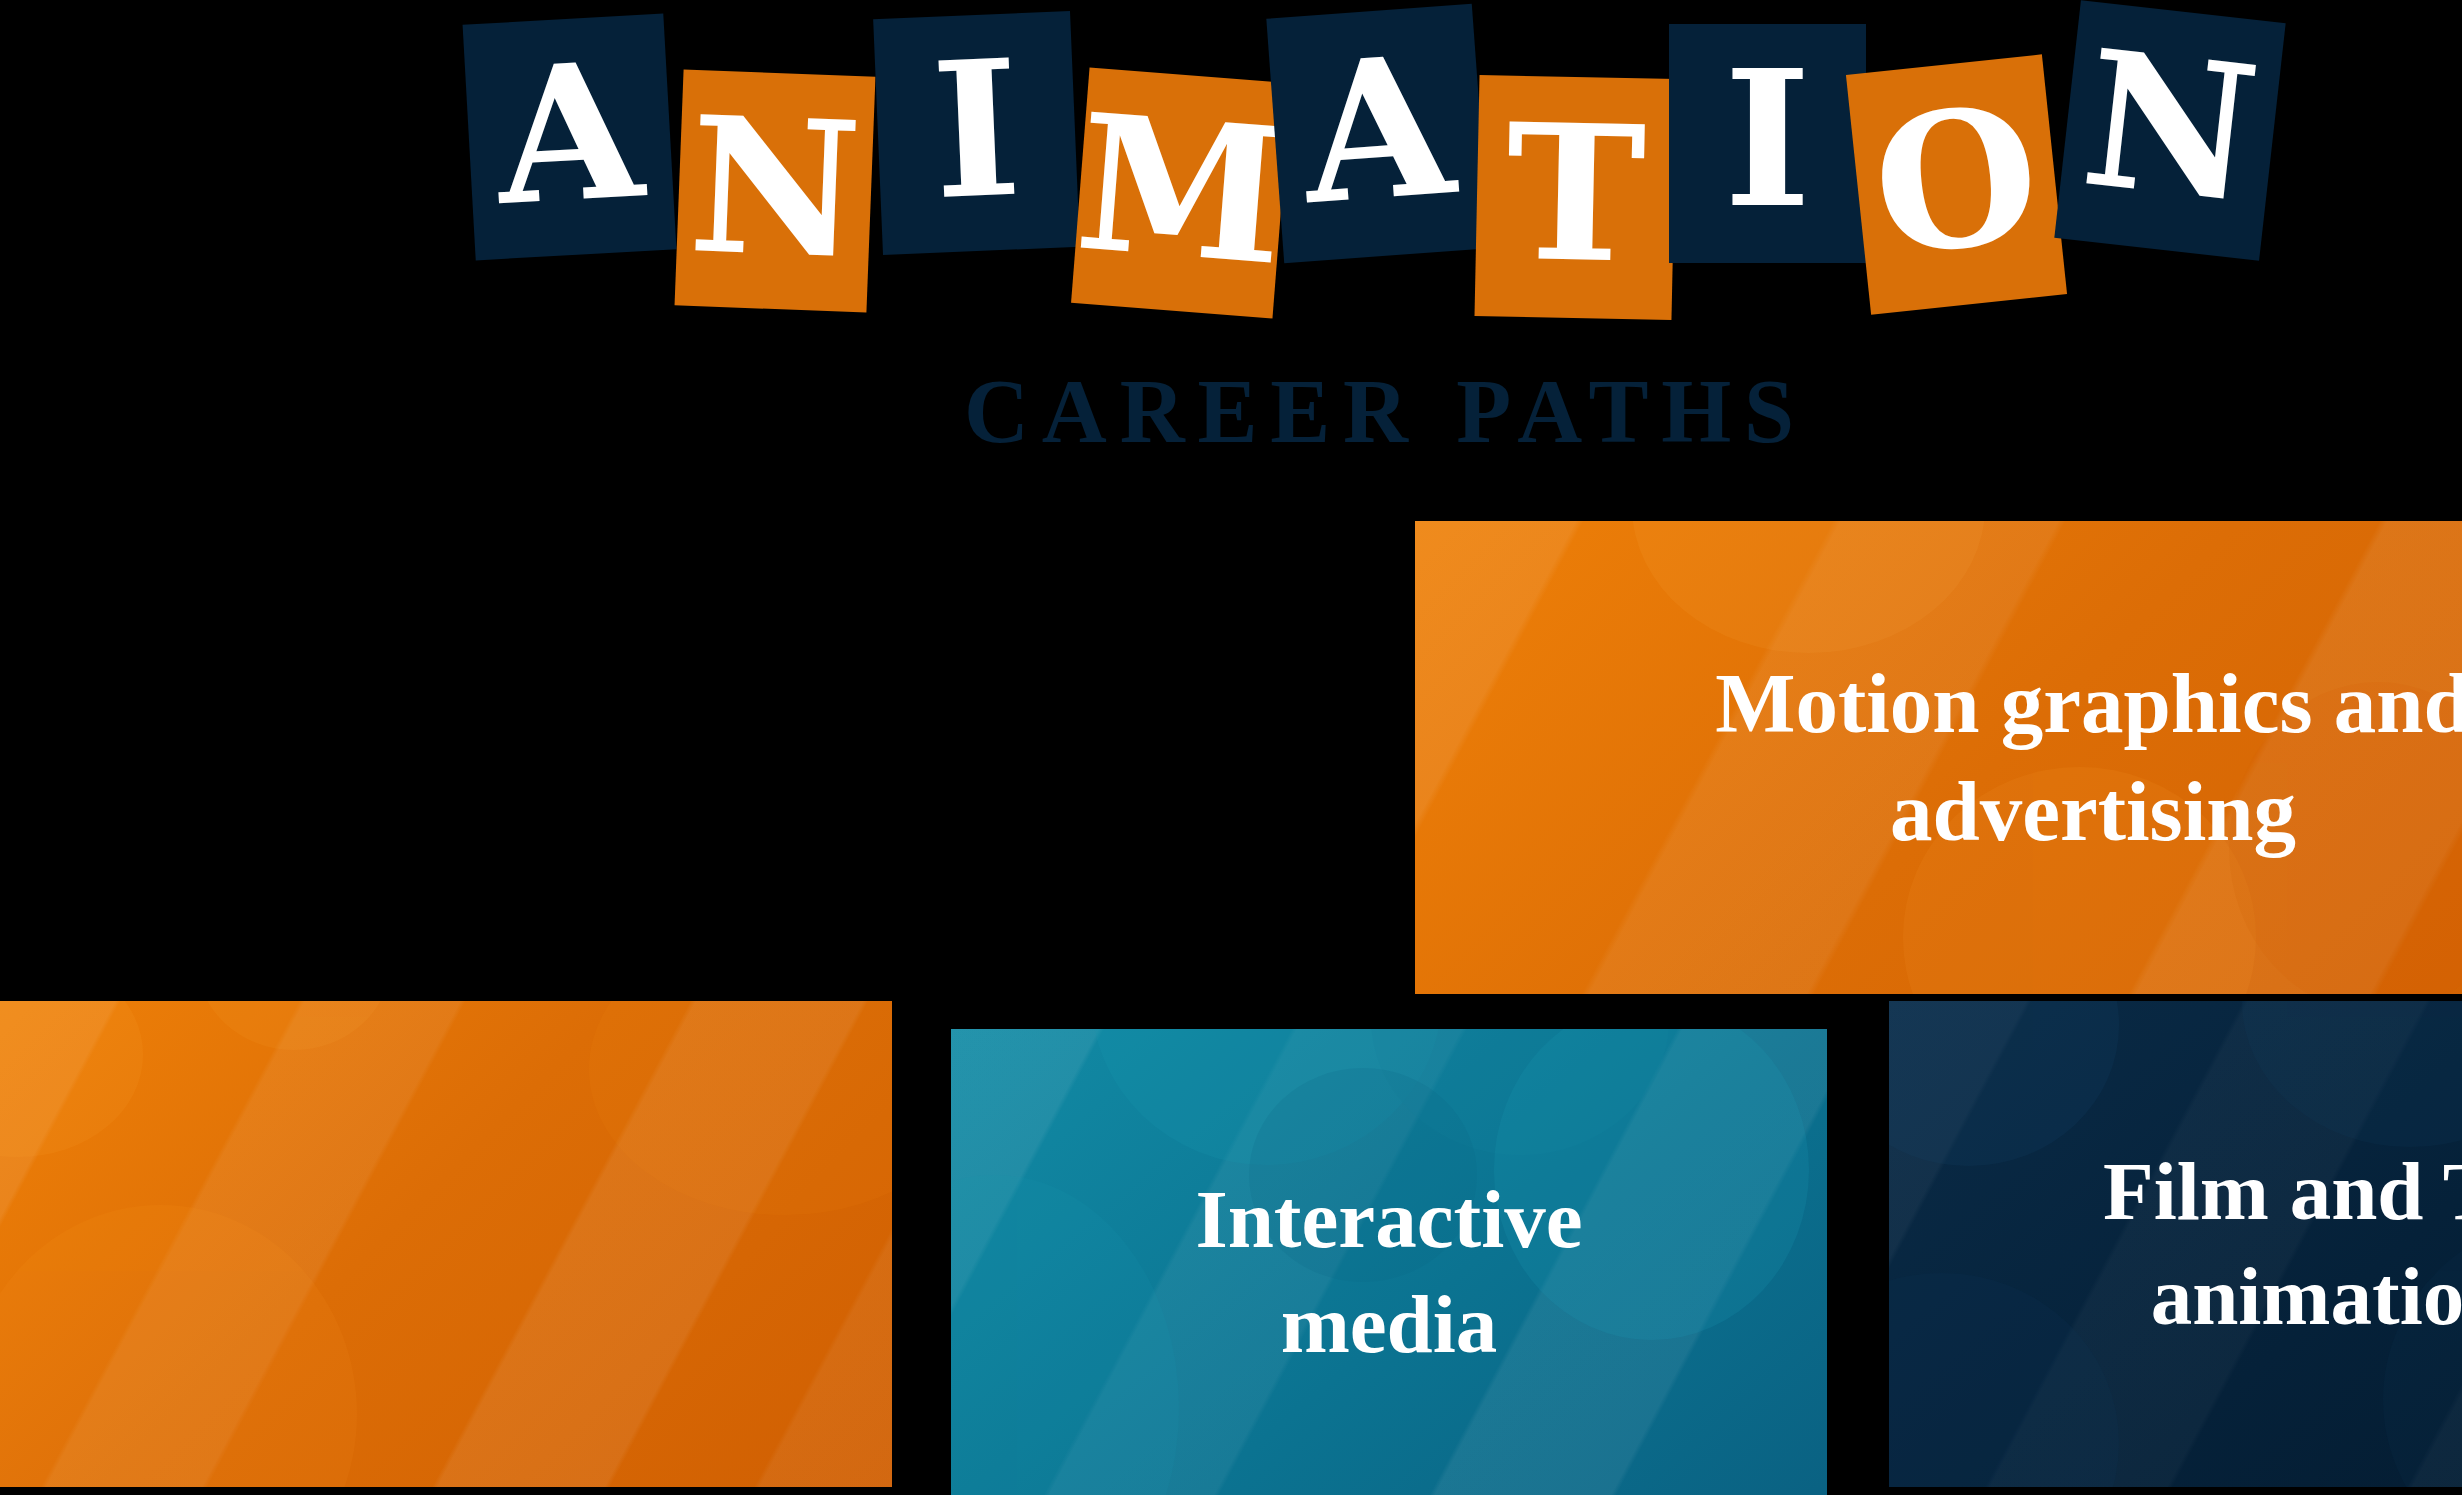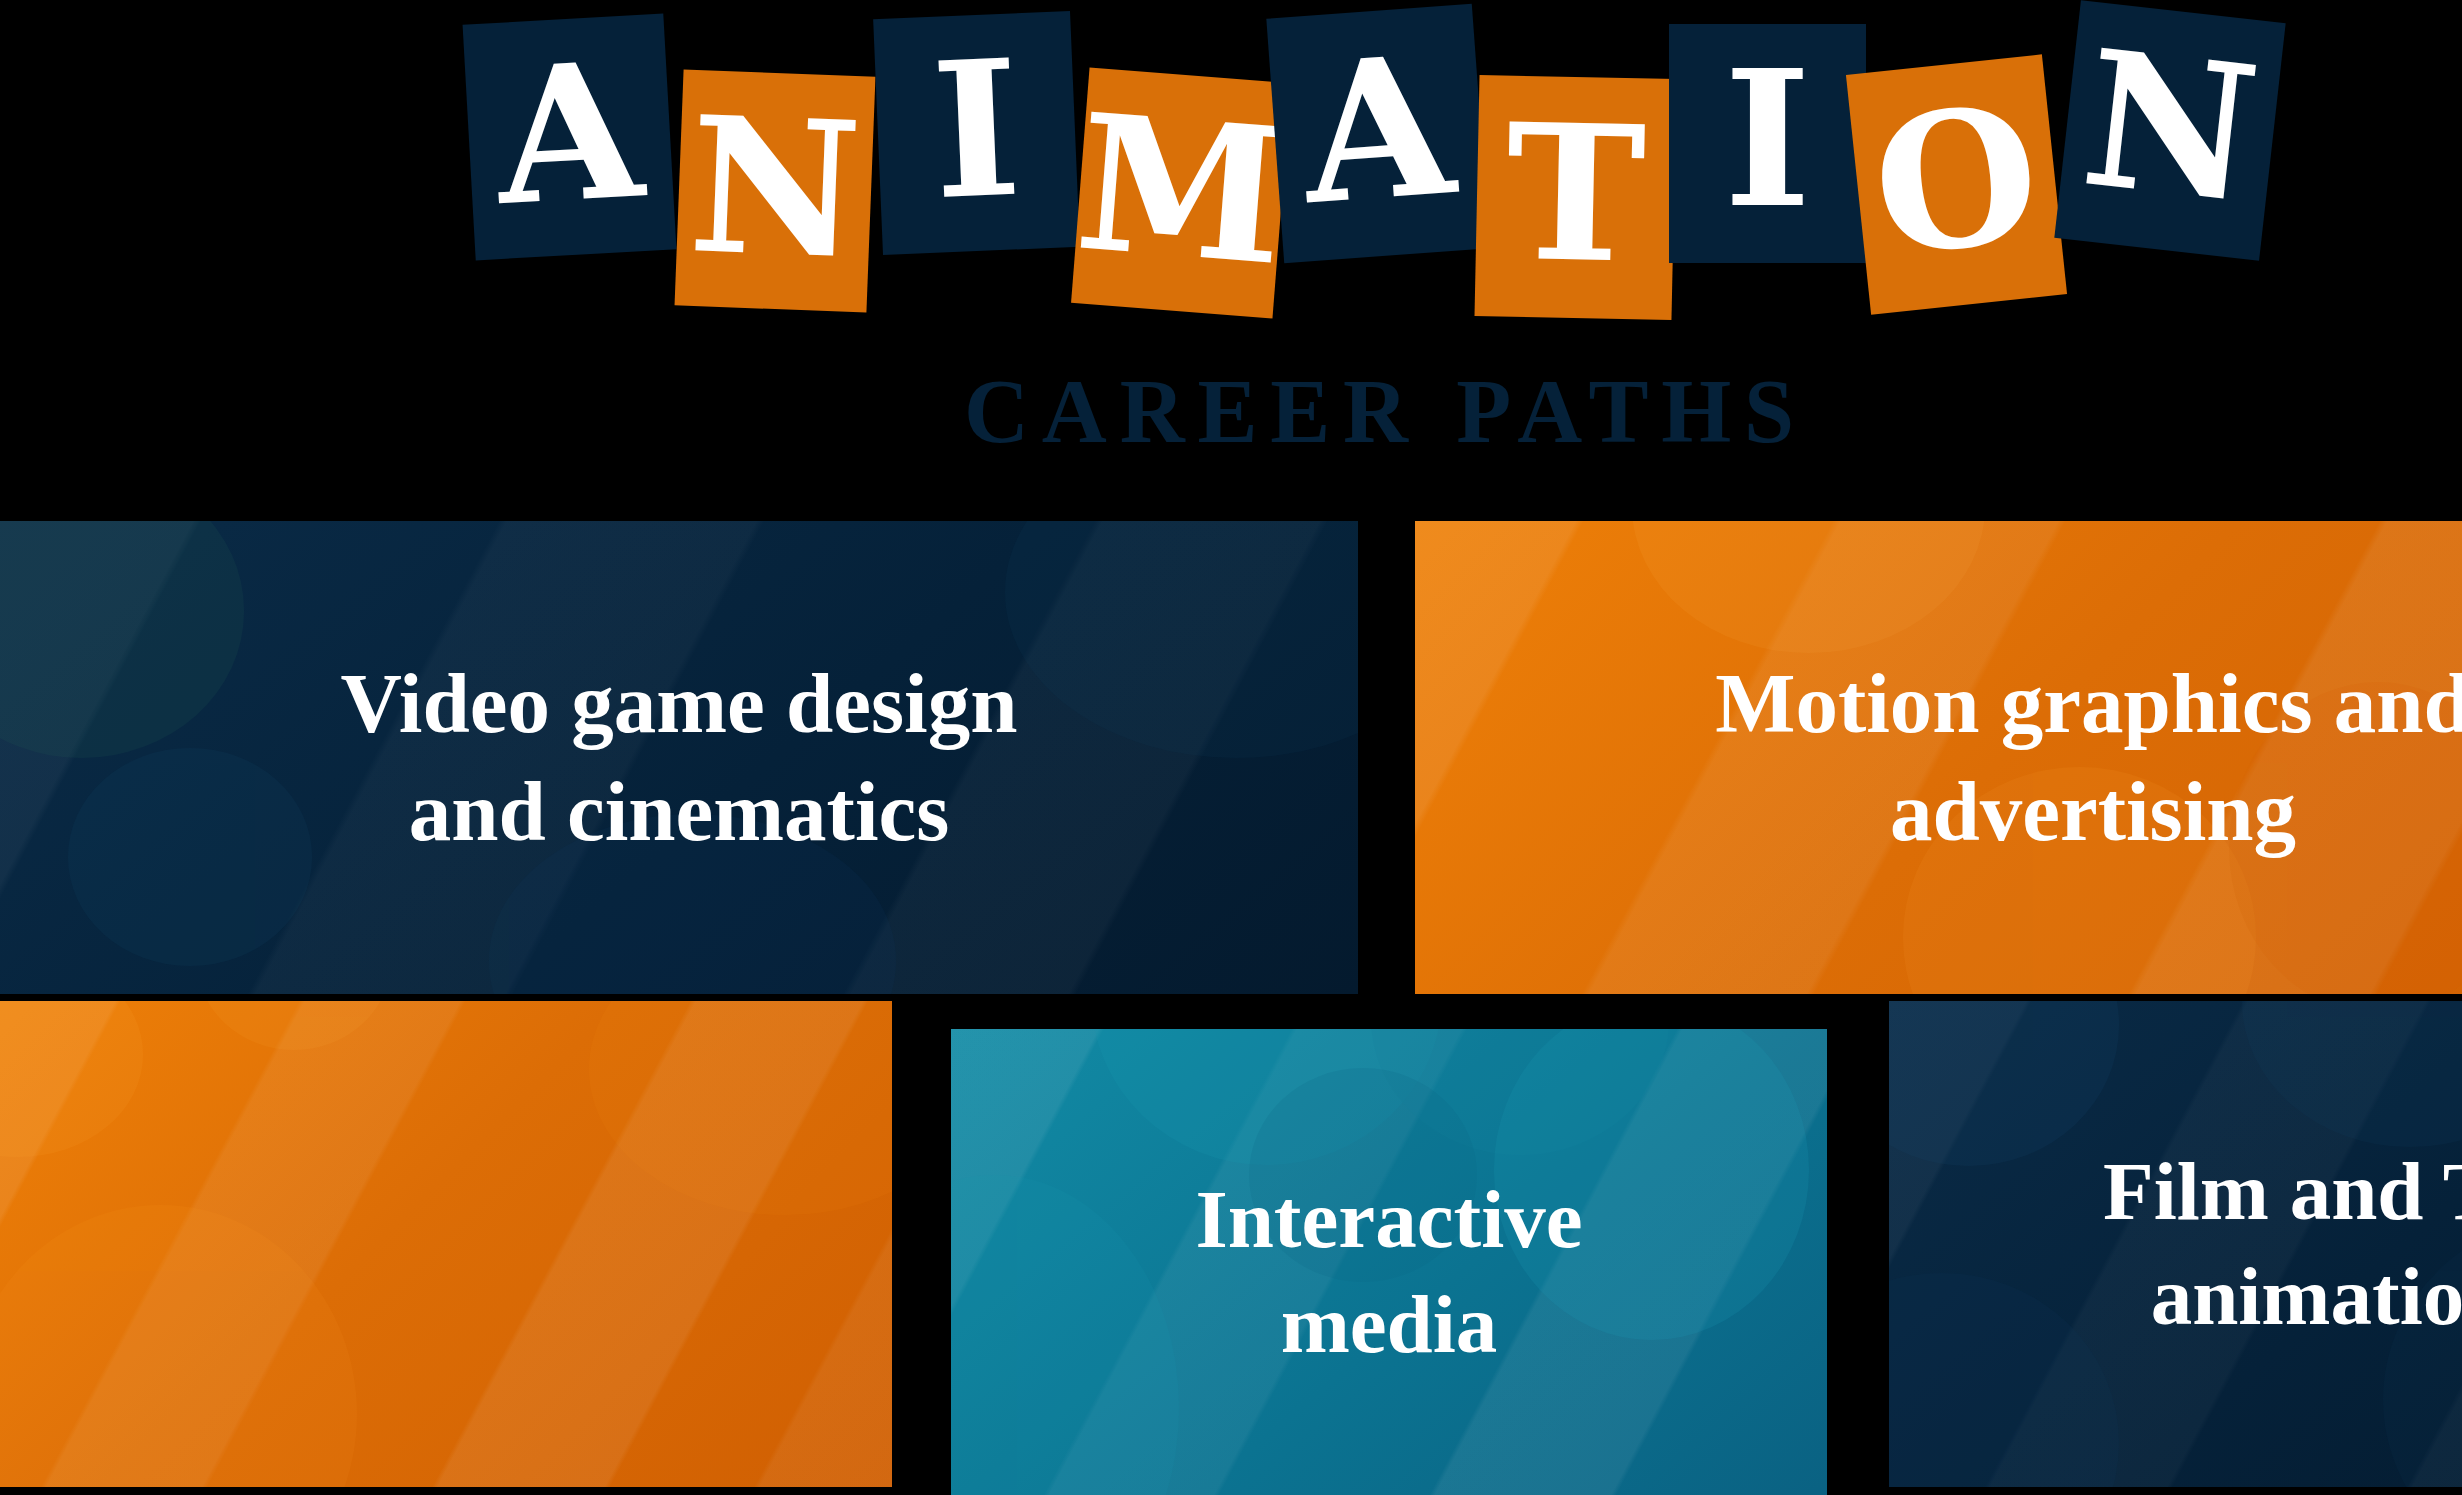--- a/index.html
+++ b/index.html
@@ -142,31 +142,20 @@
 
     <div class="tile" style="left:2067px; top:10.8px; width:206px; height:239px; background:#052139; font-size:187px; transform:rotate(6.4deg);">
       <span>N</span>
     </div>
   </div>
 
   <div class="subtitle">CAREER PATHS</div>
 
   <div class="grid">
 
-    <div class="card navy-bg" id="card-0">
-      <div class="deco"></div>
-      <div class="blobs">
-        <div class="blob" style="left:-6%; top:-12%; width:24%; height:62%; background:rgba(32,92,84,.30);"></div>
-        <div class="blob" style="left:5%; top:48%; width:18%; height:46%; background:rgba(20,70,104,.30);"></div>
-        <div class="blob" style="left:36%; top:62%; width:30%; height:62%; background:rgba(16,60,96,.26);"></div>
-        <div class="blob" style="left:74%; top:-20%; width:34%; height:70%; background:rgba(18,66,102,.22);"></div>
-      </div>
-      <div class="label">Video game design
-and cinematics</div>
-    </div>
 
     <div class="card orange-bg" id="card-1">
       <div class="deco"></div>
       <div class="blobs">
         <div class="blob" style="left:16%; top:-34%; width:26%; height:62%; background:rgba(255,190,90,.16);"></div>
         <div class="blob" style="left:36%; top:52%; width:26%; height:72%; background:rgba(255,170,60,.17);"></div>
         <div class="blob" style="left:60%; top:34%; width:22%; height:70%; background:rgba(210,95,5,.26);"></div>
 
       </div>
       <div class="label">Motion graphics and

